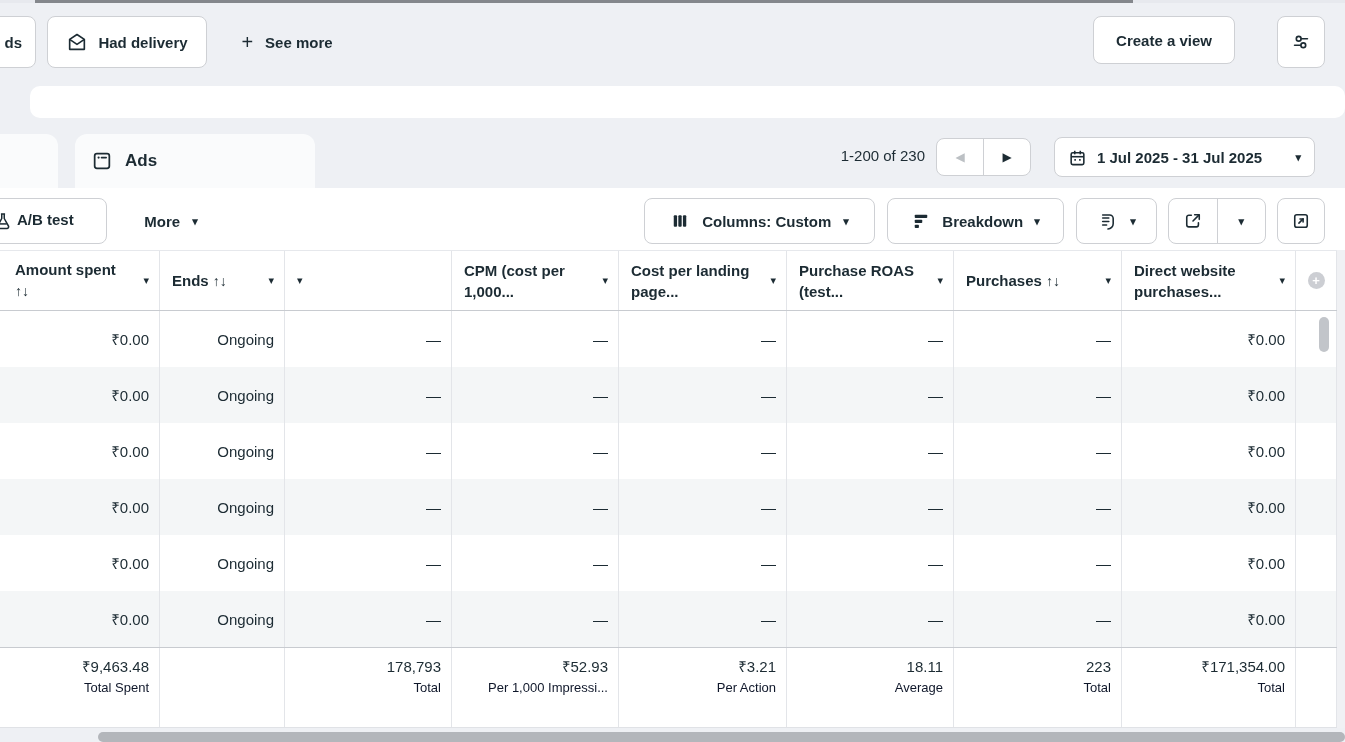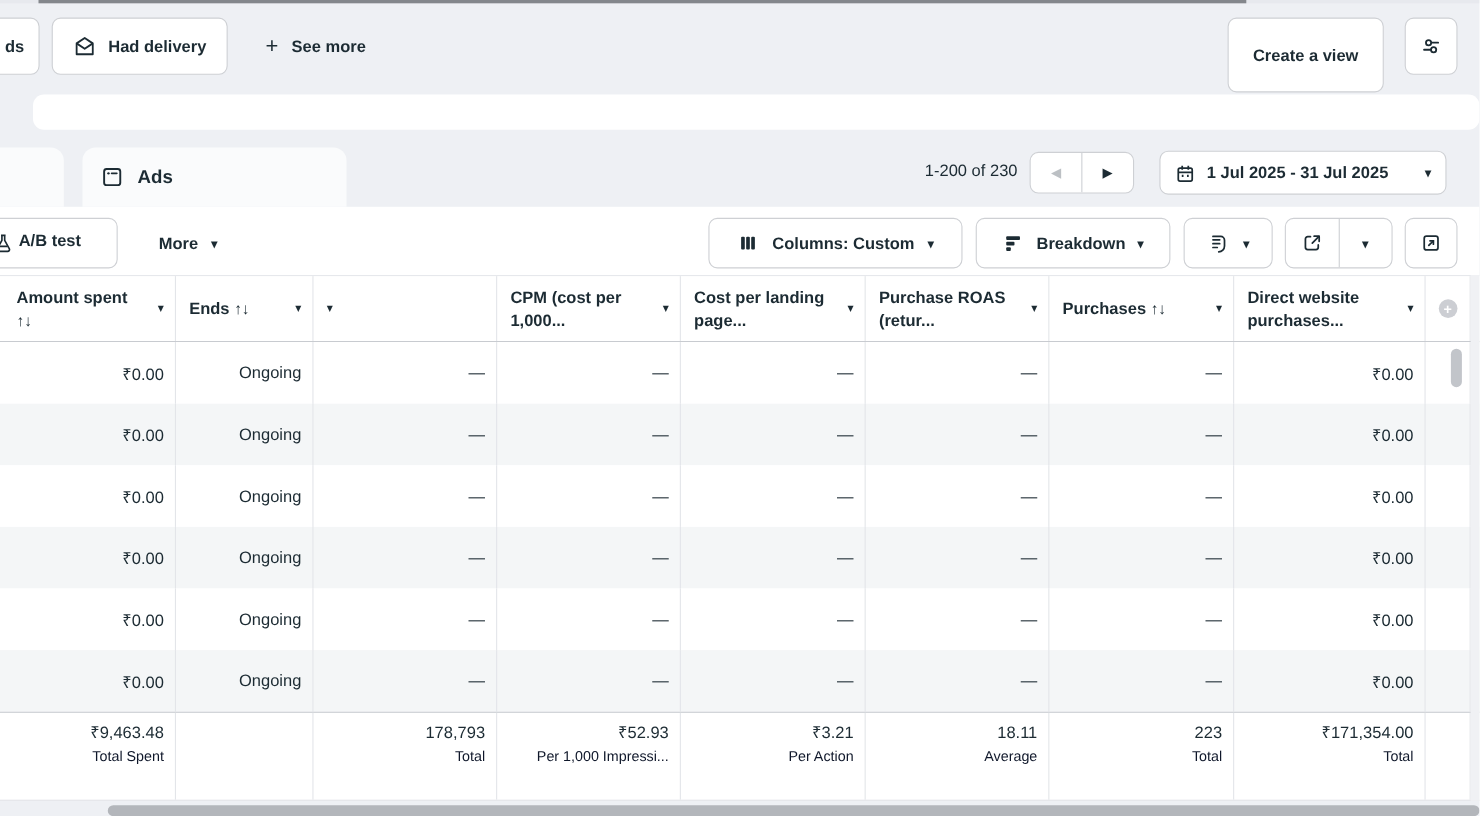--- a/index.html
+++ b/index.html
@@ -20,21 +20,21 @@
   .btn {
     display:flex; align-items:center; justify-content:center;
     background:#fff; border:1px solid #ced0d4; border-radius:8px;
     font-size:15px; font-weight:700; color:#1c2b33; gap:10px; cursor:pointer;
   }
   .btn.flat { background:transparent; border:none; }
   .ds-btn { left:-44px; top:16px; width:80px; height:52px; justify-content:flex-end; padding-right:13px; }
   .had-delivery-btn { left:47px; top:16px; width:160px; height:52px; }
   .see-more-btn { left:228px; top:16px; width:118px; height:52px; gap:12px; }
   .plus-glyph { font-size:20px; font-weight:400; }
-  .create-view-btn { left:1116px; top:16px; width:142px; height:68px; }
+  .create-view-btn { left:1093px; top:16px; width:142px; height:48px; }
   .sliders-btn { left:1277px; top:16px; width:48px; height:52px; }
 
   
   .searchbar { left:30px; top:86px; width:1315px; height:32px; background:#fff; border-radius:10px; }
 
   
   .tab { background:#fafbfc; border-radius:12px 12px 0 0; }
   .tab-partial { left:-18px; top:134px; width:76px; height:54px; }
   .tab-ads { left:75px; top:134px; width:240px; height:54px; display:flex; align-items:center; gap:12px; padding-left:16px; font-size:17px; font-weight:700; }
 
@@ -267,21 +267,21 @@
     </div>
     <div class="th" style="width: 167px;">
       <span class="tht">CPM (cost per 1,000...</span>
       <span class="caret">▾</span>
     </div>
     <div class="th" style="width: 168px;">
       <span class="tht">Cost per landing page...</span>
       <span class="caret">▾</span>
     </div>
     <div class="th" style="width: 167px;">
-      <span class="tht">Purchase ROAS (retur...</span>
+      <span class="tht">Purchase ROAS (test...</span>
       <span class="caret">▾</span>
     </div>
     <div class="th" style="width: 168px;">
       <span class="tht">Purchases <span class="sort-glyph">↑↓</span></span>
       <span class="caret">▾</span>
     </div>
     <div class="th" style="width: 174px;">
       <span class="tht">Direct website purchases...</span>
       <span class="caret">▾</span>
     </div>

